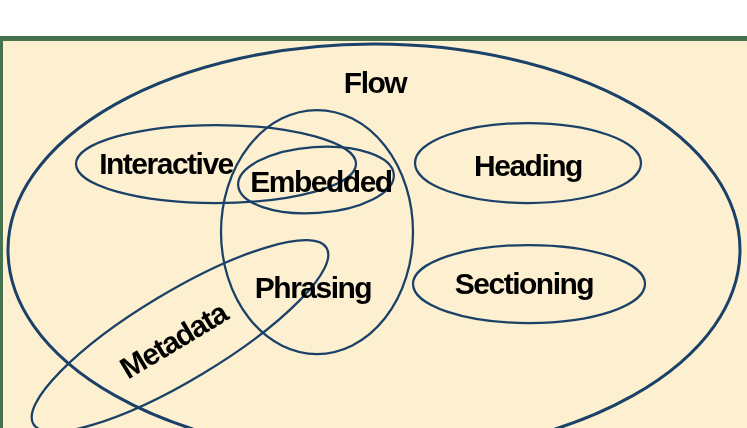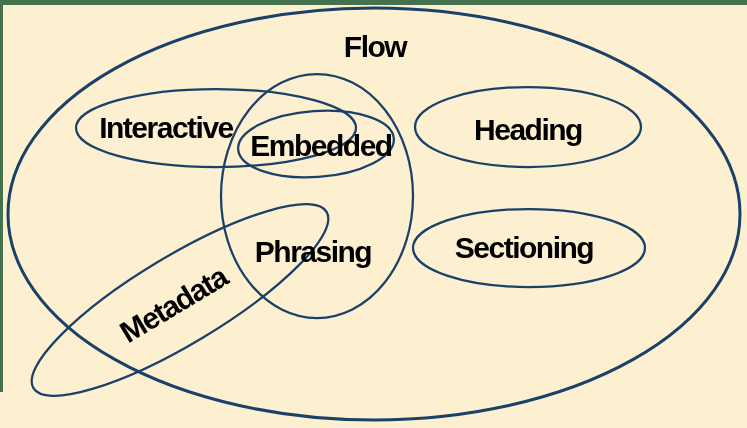--- a/index.html
+++ b/index.html
@@ -8,20 +8,21 @@
     width: 747px;
     height: 428px;
     overflow: hidden;
     background: #ffffff;
     font-family: "Liberation Sans", sans-serif;
   }
   #canvas-wrap {
     width: 747px;
     height: 380px;
     position: relative;
+    margin-top: 36px;
   }
   svg {
     display: block;
   }
   .set-outline {
     fill: none;
     stroke-width: 2.25px;
   }
   .set-outline.thick {
     stroke-width: 3px;

